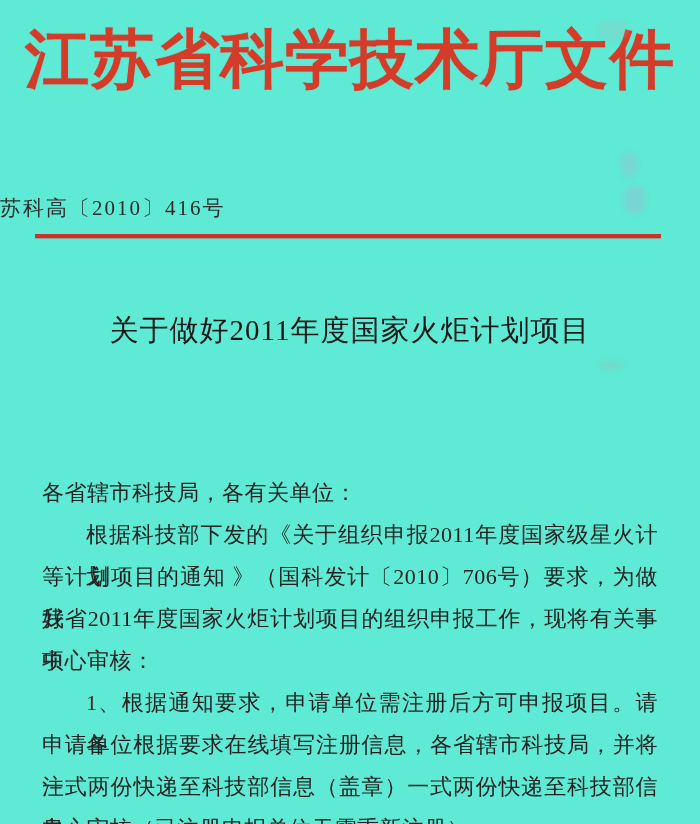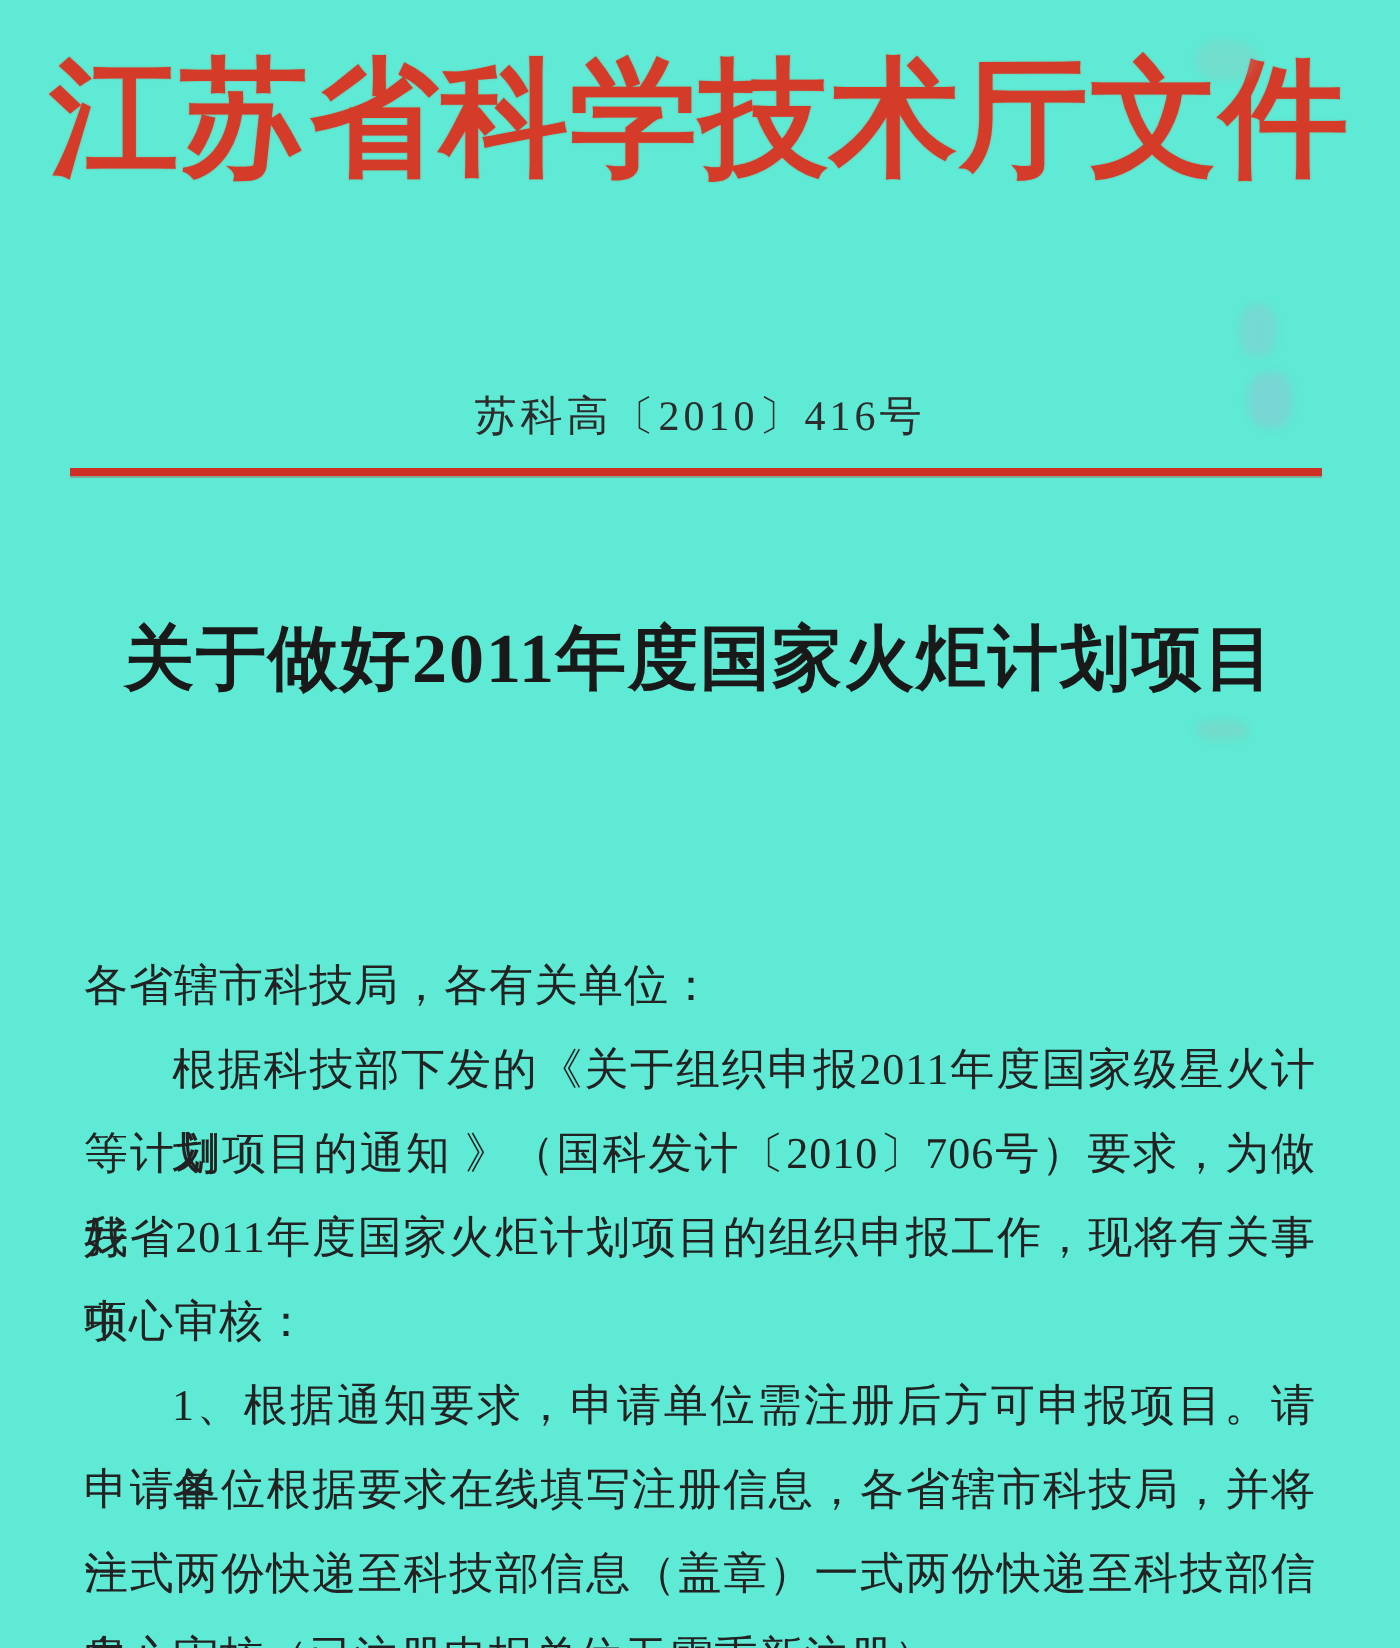--- a/index.html
+++ b/index.html
@@ -31,21 +31,20 @@
     text-shadow: 0 0 1px rgba(212,59,40,0.45);
     white-space: nowrap;
   }
 
   
   .doc-number {
     position: absolute;
     top: 194px;
     left: 0;
     width: 700px;
-    text-align: center;
     font-size: 21px;
     letter-spacing: 2px;
     color: #2c2c2c;
     white-space: nowrap;
     font-family: Liberation Serif, serif;
   }
 
   
   .red-rule {
     position: absolute;
@@ -57,23 +56,23 @@
     box-shadow: 0 1px 0 rgba(206,48,38,0.35);
   }
 
   
   .doc-title {
     position: absolute;
     top: 306px;
     left: 0;
     width: 700px;
     text-align: center;
-    font-size: 35px;
+    font-size: 29px;
     line-height: 48px;
-    font-weight: bold;
+    font-weight: normal;
     letter-spacing: 1px;
     color: #191919;
     white-space: nowrap;
   }
 
   
   .body-text {
     position: absolute;
     top: 434px;
     left: 42px;

